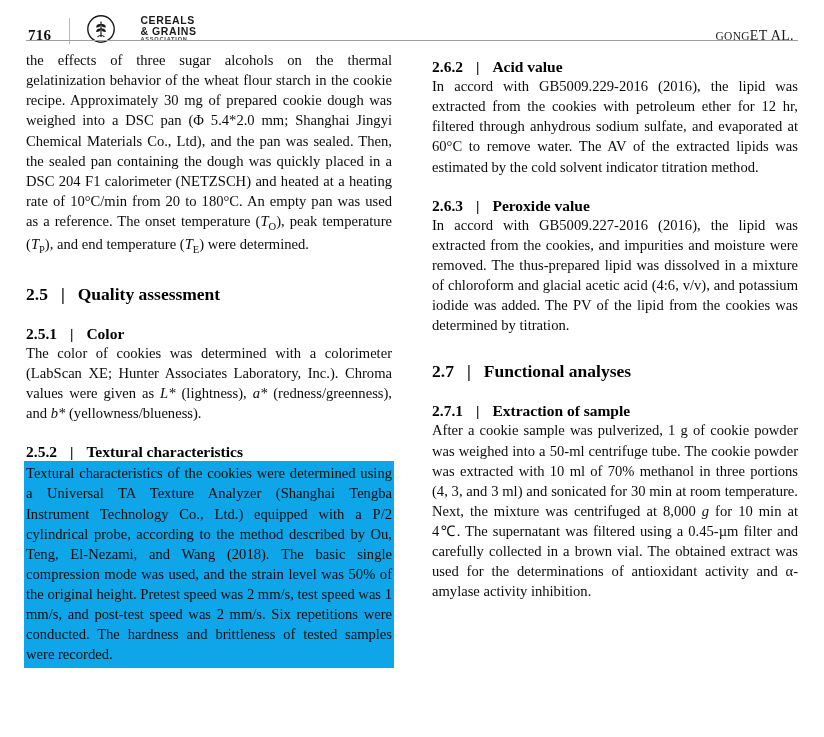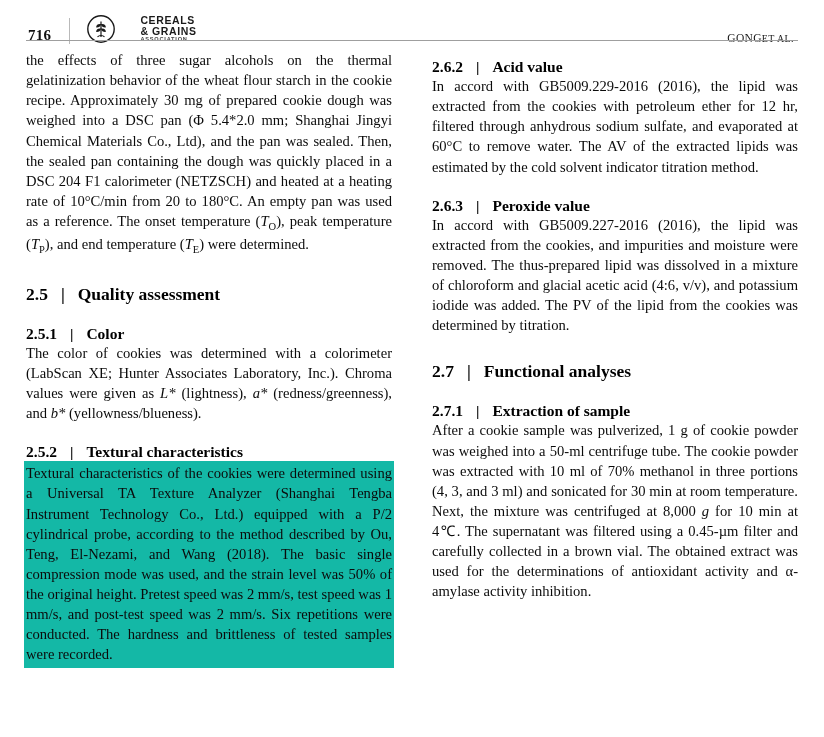--- a/index.html
+++ b/index.html
@@ -72,21 +72,21 @@
     margin-top: 1px;
   }
   .authors {
     margin-left: auto;
     font-size: 11.5px;
     color: #1a1a1a;
     letter-spacing: 0.3px;
     padding-right: 4px;
   }
   .authors .small {
-    font-size: 10px;
+    font-size: 14px;
     letter-spacing: 0.4px;
   }
   .head-rule {
     position: absolute;
     left: 26px;
     right: 26px;
     top: 40px;
     height: 1px;
     background: #9f9f9f;
   }
@@ -133,21 +133,21 @@
     color: #000;
     font-weight: bold;
   }
   .sec .ttl { display: inline-block; }
 
   .after-head { margin-top: 13px; }
 
   sub, sup { font-size: 0.72em; }
   .ital { font-style: italic; }
   p.hl-para {
-    background: #14b8a6;
+    background: #0ea5e9;
     padding: 2px 2px 3px 2px;
     margin-left: -2px;
     margin-right: -2px;
   }
 </style>
 </head>
 <body>
 
 <div class="page">
 

